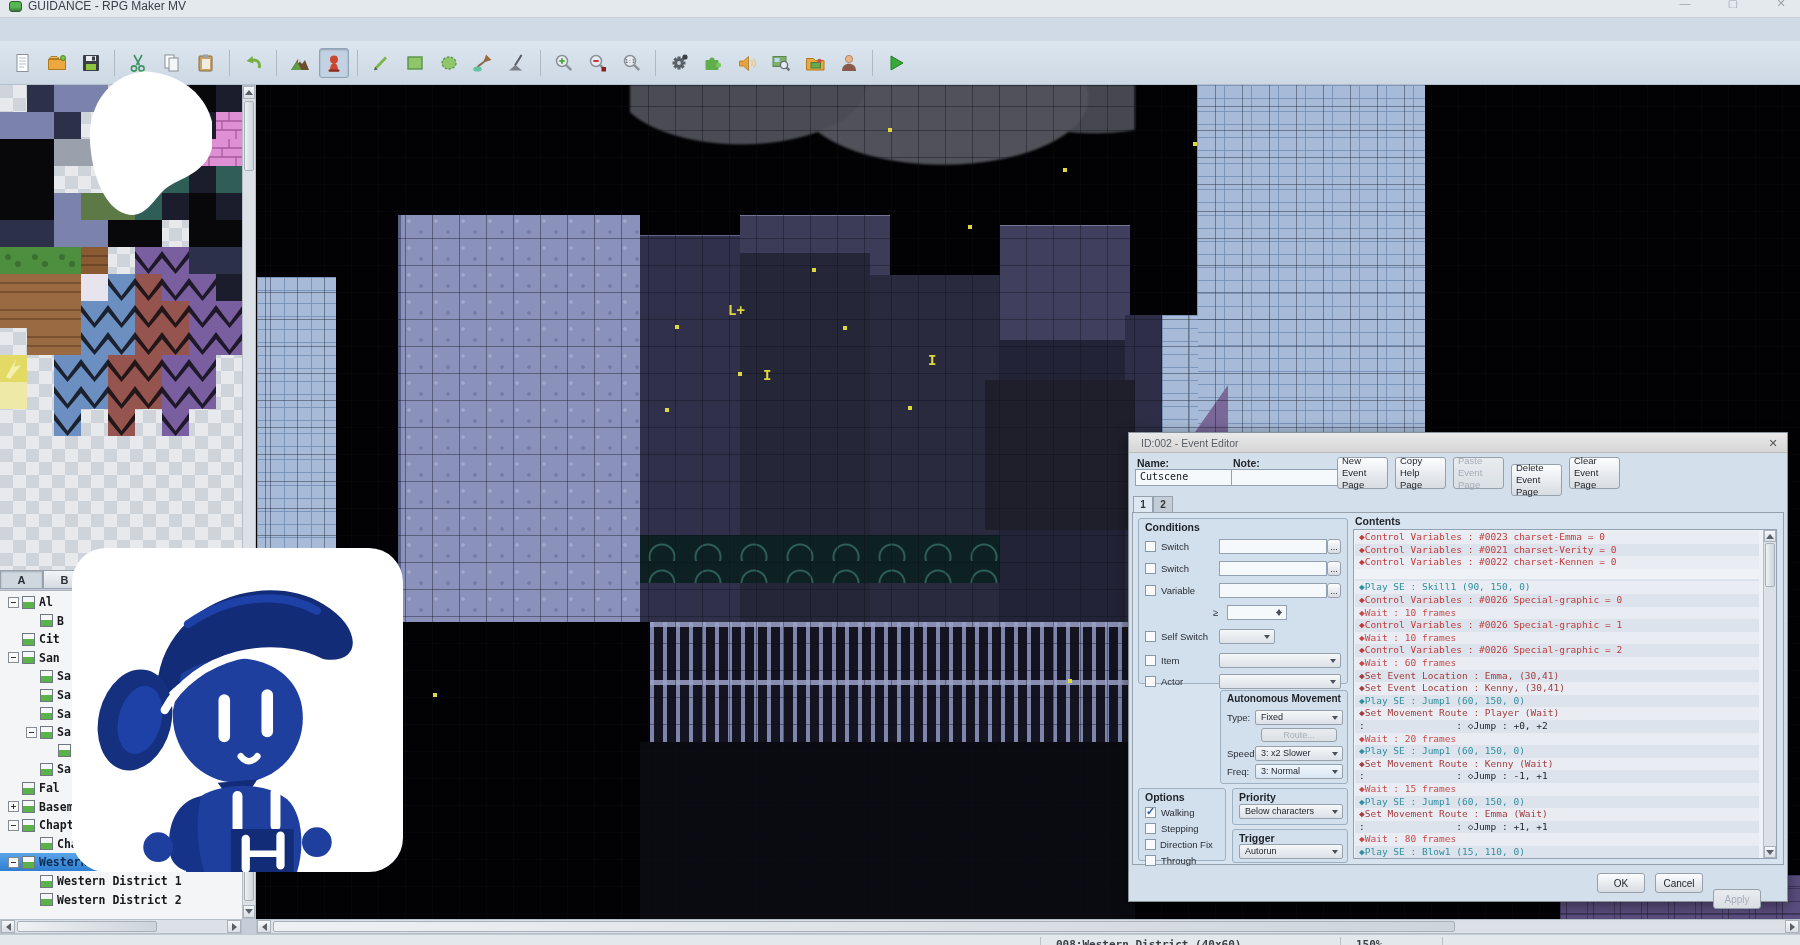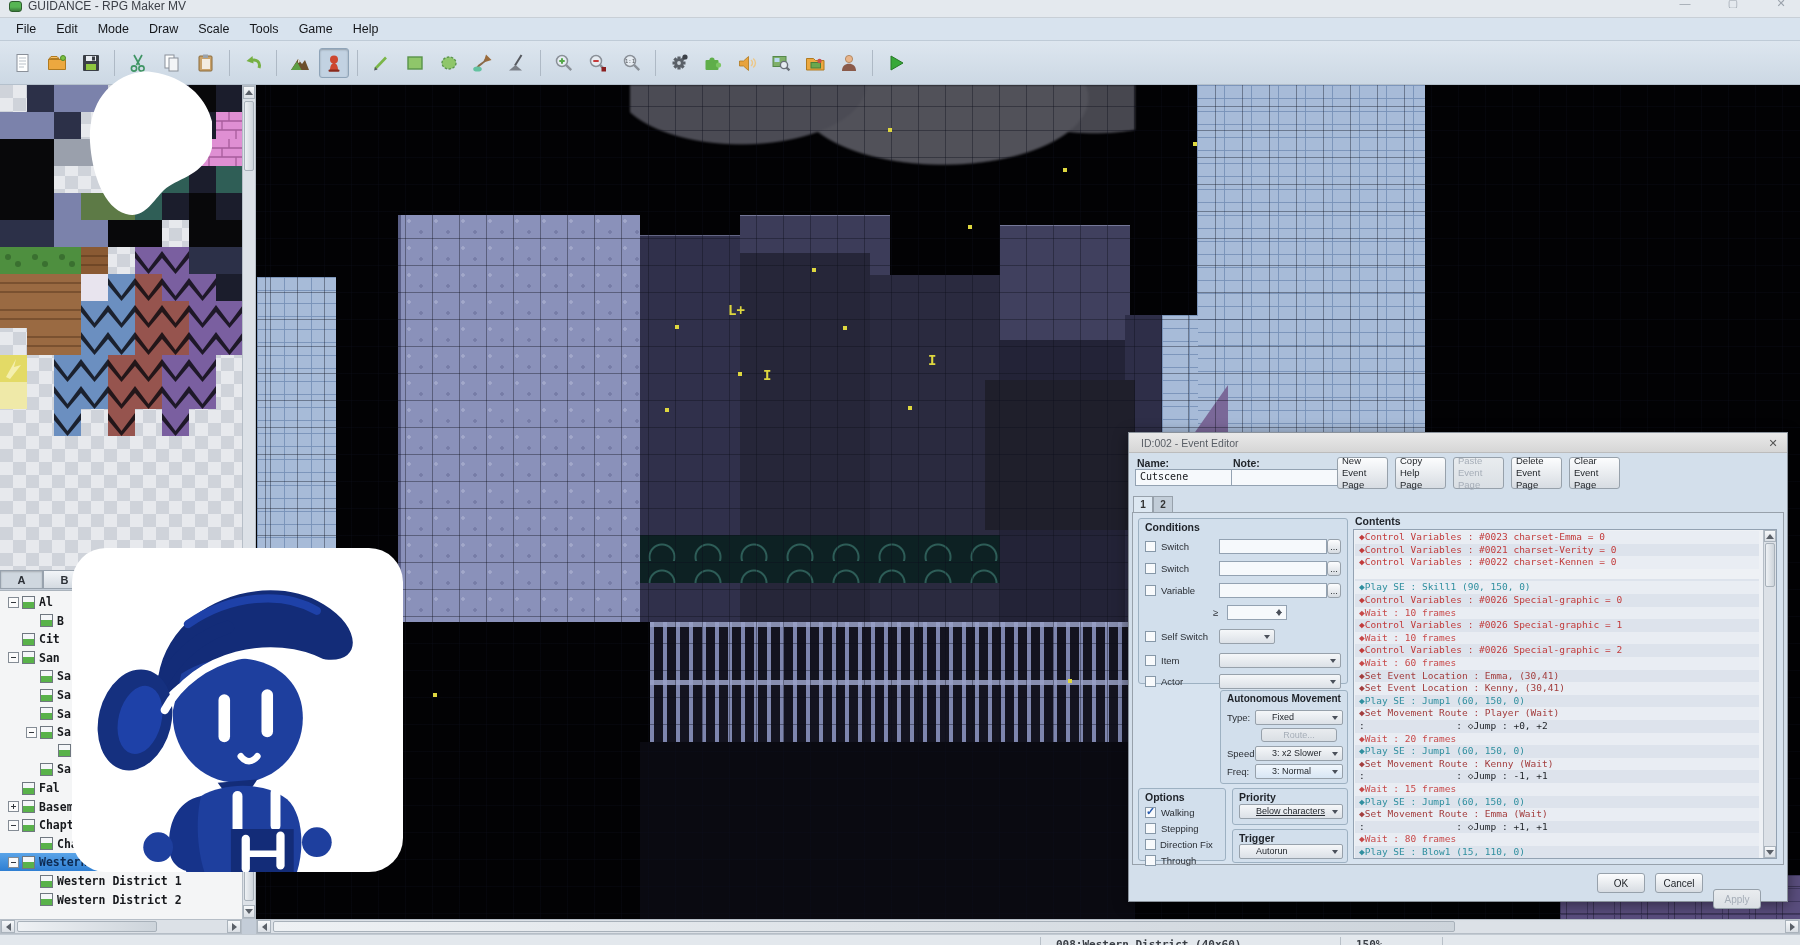--- a/index.html
+++ b/index.html
@@ -105,21 +105,21 @@
            font-size:10px;font-weight:bold;display:flex;align-items:center;justify-content:center;
            background:#c2cdd8;color:#333;}
   .dlg-tab.active{background:#dde8f2;}
   .page-box{position:absolute;left:3px;top:79px;width:652px;height:353px;background:#d7e3ef;border:1px solid #97a1ab;}
   .groupbox{position:absolute;border:1px solid #9db1c2;border-radius:3px;background:#d2dfec;}
   .gb-title{position:absolute;left:6px;top:2px;font-size:10.5px;font-weight:bold;color:#1e2228;}
   .chk{position:absolute;width:11px;height:11px;background:#f8fafc;border:1px solid #8798a8;}
   .chk .mark{position:absolute;left:0;top:-3px;font-size:11px;font-weight:bold;color:#2a5db0;}
   .sm-label{position:absolute;font-size:9.5px;color:#2a2e34;}
   .dd{position:absolute;height:15px;background:linear-gradient(#f5f7f9,#dce1e7);border:1px solid #97a1ab;border-radius:2px;
-      font-size:9px;color:#24282e;line-height:13px;padding:0 14px 0 16px;overflow:hidden;white-space:nowrap;}
+      font-size:9px;color:#24282e;line-height:13px;padding:0 14px 0 5px;overflow:hidden;white-space:nowrap;}
   .dd::after{content:"";position:absolute;right:4px;top:5px;width:0;height:0;
       border-left:3.5px solid transparent;border-right:3.5px solid transparent;border-top:4.5px solid #4a505a;}
   .ellipsis-btn{position:absolute;width:14px;height:15px;font-size:9px;}
   .spin{position:absolute;width:60px;height:15px;background:#f6f9fc;border:1px solid #93a2b2;}
   .spin::before{content:"";position:absolute;right:4px;top:3px;width:0;height:0;border-left:3px solid transparent;border-right:3px solid transparent;border-bottom:4px solid #4a505a;}
   .spin::after{content:"";position:absolute;right:4px;bottom:3px;width:0;height:0;border-left:3px solid transparent;border-right:3px solid transparent;border-top:4px solid #4a505a;}
   .checker{background-image:linear-gradient(45deg,#cfd3d9 25%,transparent 25%,transparent 75%,#cfd3d9 75%),
            linear-gradient(45deg,#cfd3d9 25%,transparent 25%,transparent 75%,#cfd3d9 75%);
            background-size:14px 14px;background-position:0 0,7px 7px;background-color:#e9ebee;}
   .contents-list{position:absolute;background:#eef1f5;border:1px solid #93a2b2;overflow:hidden;}
@@ -142,30 +142,20 @@
   <div class="titlebar">
     <div class="app-icon"></div>
     <div class="title-text">GUIDANCE - RPG Maker MV</div>
     <div class="win-controls">
       <div class="win-btn">—</div>
       <div class="win-btn">▢</div>
       <div class="win-btn">✕</div>
     </div>
   </div>
 
-  <div class="menubar" id="menubar">
-      <div class="menu-item">File</div>
-      <div class="menu-item">Edit</div>
-      <div class="menu-item">Mode</div>
-      <div class="menu-item">Draw</div>
-      <div class="menu-item">Scale</div>
-      <div class="menu-item">Tools</div>
-      <div class="menu-item">Game</div>
-      <div class="menu-item">Help</div>
-    </div>
 
   <div class="toolbar" id="toolbar">
       <div class="tb-btn">
         <svg width="22" height="22" viewBox="0 0 22 22">
           <rect x="5" y="2.5" width="11" height="17" fill="#fdfefe" stroke="#8a9099"></rect>
           <path d="M7 6h7M7 9h7M7 12h7M7 15h5" stroke="#b9c1c9" stroke-width="1"></path>
         </svg>
       </div>
       <div class="tb-btn">
         <svg width="22" height="22" viewBox="0 0 22 22">
@@ -953,21 +943,21 @@
     <div class="txt-input" style="left:6px;top:36px;width:130px;height:17px;">Cutscene</div>
     <div class="fld-label" style="left:104px;top:24px;">Note:</div>
     <div class="txt-input" style="left:102px;top:36px;width:142px;height:17px;"></div>
     <div id="page-buttons">
         <div class="btn3d page-btn" style="left: 208px; top: 24px;">New
 Event Page</div>
         <div class="btn3d page-btn" style="left: 266px; top: 24px;">Copy
 Help Page</div>
         <div class="btn3d page-btn disabled" style="left: 324px; top: 24px;">Paste
 Event Page</div>
-        <div class="btn3d page-btn" style="left: 382px; top: 24px;">Delete
+        <div class="btn3d page-btn" style="left: 382px; top: 31px;">Delete
 Event Page</div>
         <div class="btn3d page-btn" style="left: 440px; top: 24px;">Clear
 Event Page</div>
       </div>
 
     <div class="dlg-tab active" style="left:4px;top:63px;">1</div>
     <div class="dlg-tab" style="left:24px;top:63px;">2</div>
     <div class="page-box"></div>
 
     <div class="groupbox" style="left:9px;top:85px;width:210px;height:166px;">
@@ -1021,21 +1011,21 @@
           <div class="sm-label" style="left: 22px; top: 34px;">Stepping</div>
           <div class="chk" style="left: 6px; top: 50px;"></div>
           <div class="sm-label" style="left: 21px; top: 50px;">Direction Fix</div>
           <div class="chk" style="left: 6px; top: 66px;"></div>
           <div class="sm-label" style="left: 22px; top: 66px;">Through</div>
         </div>
     </div>
 
     <div class="groupbox" style="left:103px;top:355px;width:116px;height:37px;">
       <div class="gb-title">Priority</div>
-      <div class="dd" style="left:6px;top:15px;width:104px;text-decoration:underline;">Below characters</div>
+      <div class="dd" style="left:6px;top:15px;width:104px;">Below characters</div>
     </div>
 
     <div class="groupbox" style="left:103px;top:396px;width:116px;height:34px;">
       <div class="gb-title">Trigger</div>
       <div class="dd" style="left:6px;top:14px;width:104px;">Autorun</div>
     </div>
 
     <div class="fld-label" style="left:226px;top:82px;">Contents</div>
     <div class="contents-list" style="left:224px;top:96px;width:424px;height:330px;">
       <div id="contents-rows">

